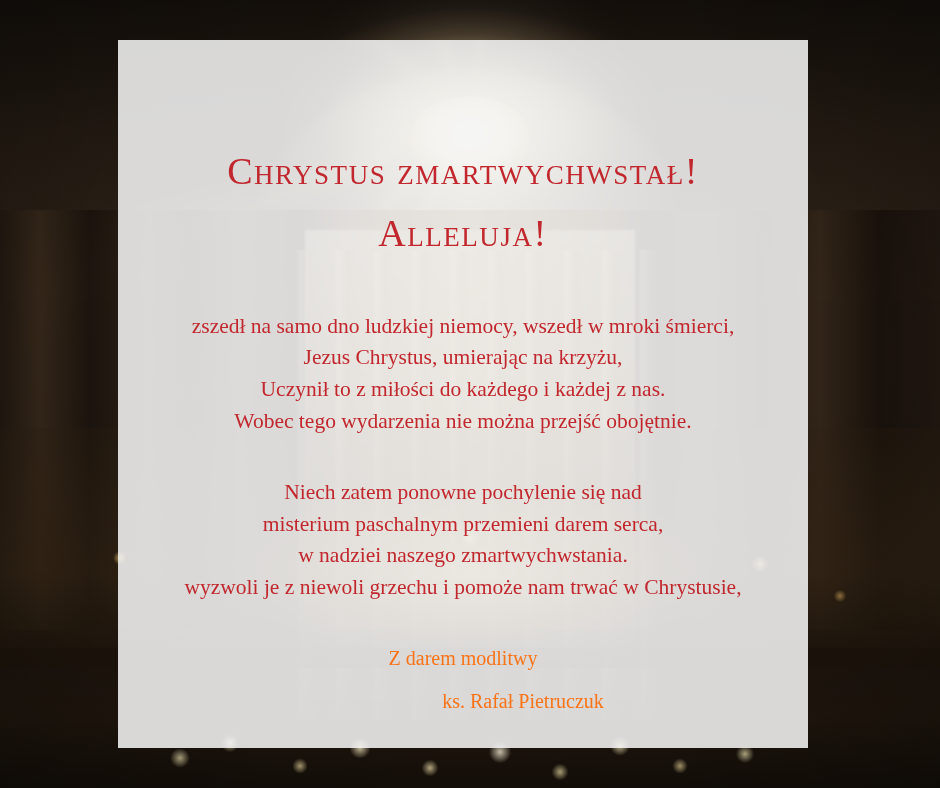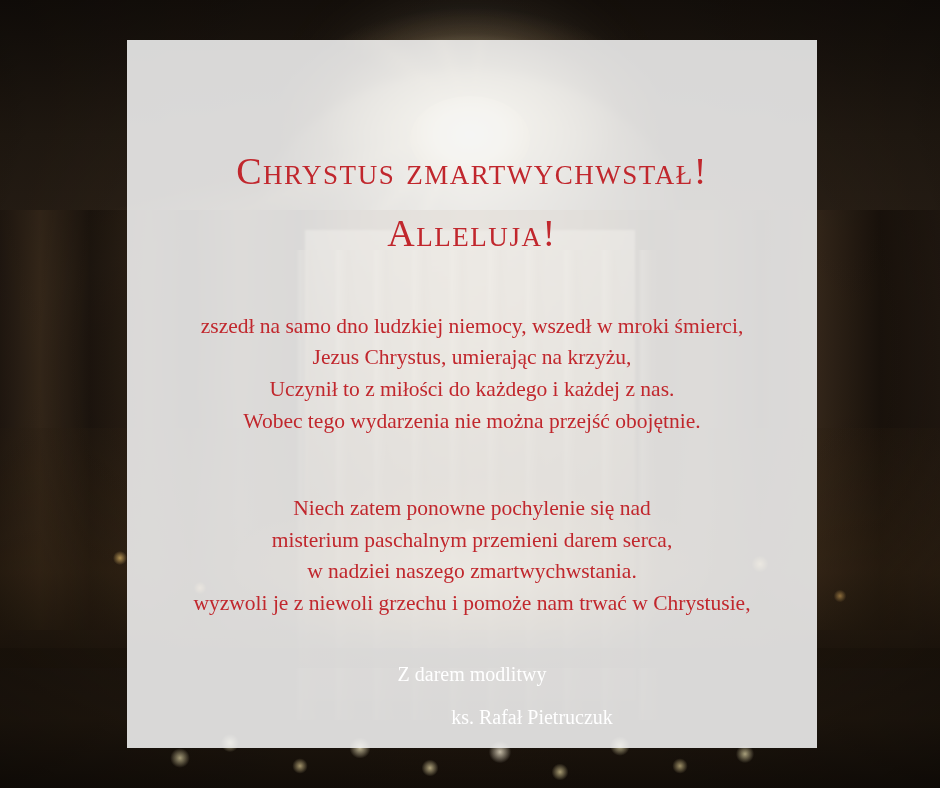--- a/index.html
+++ b/index.html
@@ -157,21 +157,21 @@
   }
   .photo .vignette {
     position: absolute;
     inset: 0;
     background: radial-gradient(ellipse 80% 75% at 50% 45%, rgba(0,0,0,0) 40%, rgba(0,0,0,0.45) 100%);
   }
 
   
   .panel {
     position: absolute;
-    left: 127px;
+    left: 118px;
     top: 40px;
     width: 690px;
     height: 708px;
     background: rgba(244,244,244,0.88);
     box-sizing: border-box;
     padding: 0;
   }
 
   .heading {
     color: #c1272d;
@@ -192,24 +192,24 @@
 
   .verse {
     color: #c1272d;
     text-align: center;
     font-size: 21.5px;
     line-height: 1.47;
     margin: 0 auto;
     width: 640px;
   }
   .verse-block-1 { margin-top: 54px; }
-  .verse-block-2 { margin-top: 56px; }
+  .verse-block-2 { margin-top: 40px; }
 
   .signoff {
-    color: #ffffff;
+    color: #f97316;
     text-align: center;
     font-size: 20px;
     margin: 0 auto;
   }
   .signoff-gift { margin-top: 44px; }
   .signoff-name {
     margin-top: 20px;
     padding-left: 120px;
   }
 </style>

